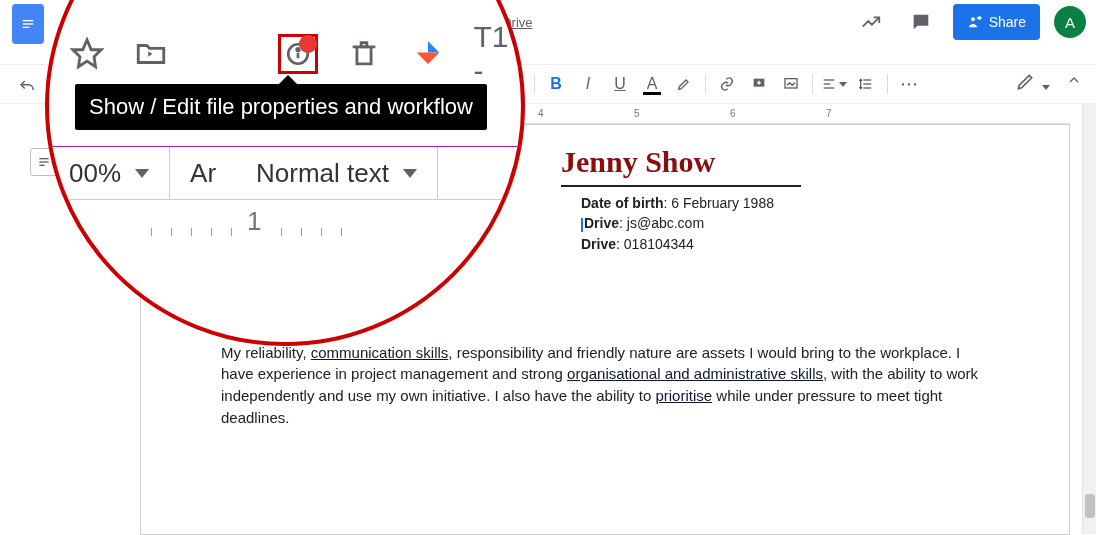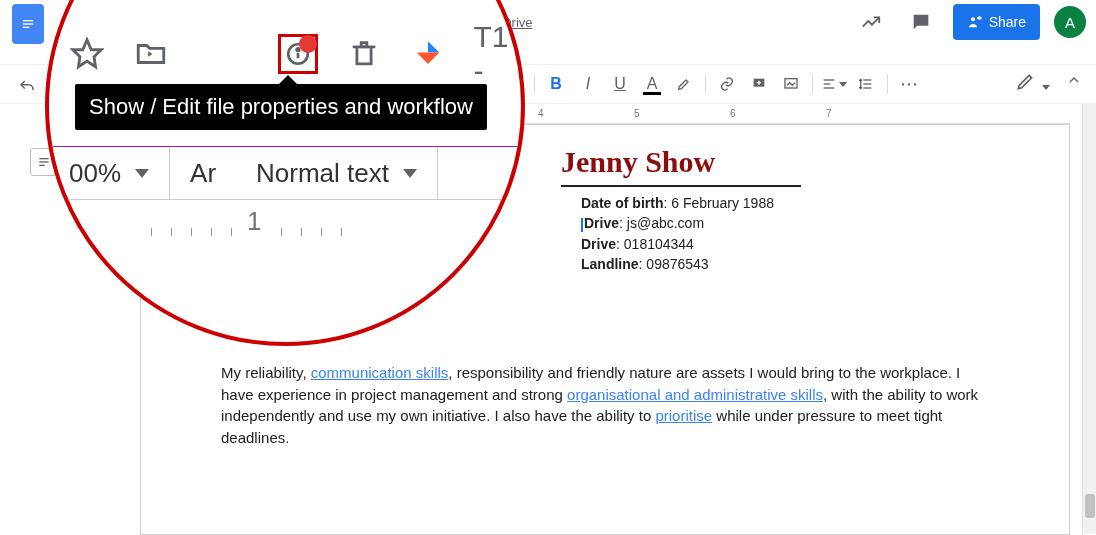--- a/index.html
+++ b/index.html
@@ -211,21 +211,21 @@
     font-size: 28px;
     font-weight: 700;
     margin-top: 28px;
   }
   .profile-body {
     font-size: 15px;
     line-height: 1.45;
     margin-top: 6px;
   }
   .profile-body a {
-    color: #3b82f6;
+    color: #0f172a;
     text-decoration: underline;
   }
 
   
   .vscroll {
     position: absolute;
     right: 0; top: 104px;
     width: 14px; height: 430px;
     background: #f1f1f1;
     border-left: 1px solid #e0e0e0;
@@ -507,21 +507,20 @@
       </svg>
   </div>
 </div>
 
 <div class="page">
   <div class="name-heading">Jenny Show</div>
   <div class="contact">
     <div><b>Date of birth</b>: <span>6 February 1988</span></div>
     <div><span class="cursor"></span><b>Drive</b>: <span>js@abc.com</span></div>
     <div><b>Drive</b>: <span>018104344</span></div>
-    <div><b>Landline</b>: <span>09876543</span></div>
   </div>
   <div class="profile-heading">Profile</div>
   <div class="profile-body">
     <br>
     <span>My reliability, </span><a href="#">communication skills</a><span>, responsibility and friendly nature are assets I would bring to the workplace. I have experience in project management and strong </span><a href="#">organisational and administrative skills</a><span>, with the ability to work independently and use my own initiative. I also have the ability to </span><a href="#">prioritise</a><span> while under pressure to meet tight deadlines.</span>
   </div>
 </div>
 
 <div class="vscroll">
   <div class="thumb"></div>

